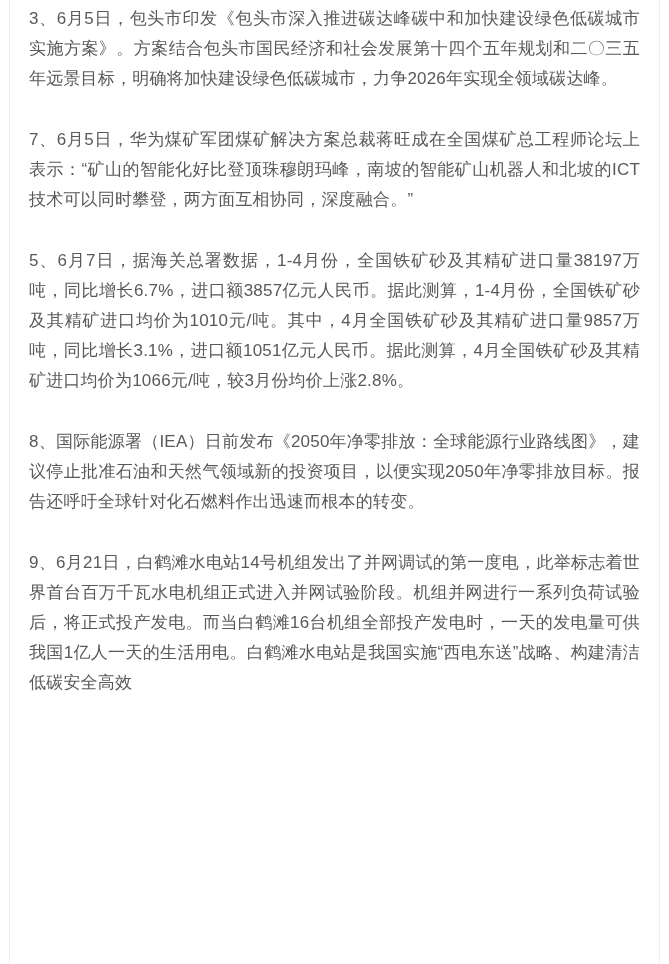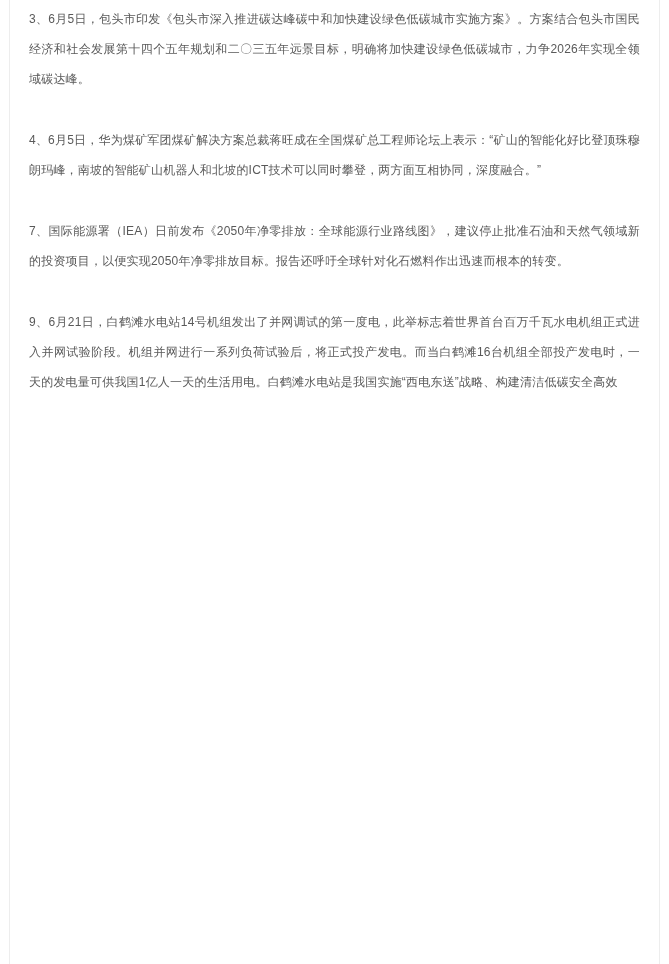--- a/index.html
+++ b/index.html
@@ -18,29 +18,30 @@
     margin: 0 auto;
     min-height: 964px;
     border-left: 1px solid #ededed;
     border-right: 1px solid #ededed;
     padding: 4px 19px 0 19px;
     background: #ffffff;
   }
   .news-para {
     margin: 0 0 31px 0;
     font-family: "Liberation Sans", "DejaVu Sans", sans-serif;
-    font-size: 12px;
+    font-size: 17px;
     line-height: 30px;
     letter-spacing: 0.2px;
     color: #595959;
     text-align: justify;
     word-break: break-all;
   }
 </style>
 </head>
 <body>
 
 <article class="article-card">
   <p class="news-para">3、6月5日，包头市印发《包头市深入推进碳达峰碳中和加快建设绿色低碳城市实施方案》。方案结合包头市国民经济和社会发展第十四个五年规划和二〇三五年远景目标，明确将加快建设绿色低碳城市，力争2026年实现全领域碳达峰。</p>
-  <p class="news-para">4、6月5日，华为煤矿军团煤矿解决方案总裁蒋旺成在全国煤矿总工程师论坛上表示：“矿山的智能化好比登顶珠穆朗玛峰，南坡的智能矿山机器人和北坡的ICT技术可以同时攀登，两方面互相协同，深度融合。”</p>
-  <p class="news-para">7、国际能源署（IEA）日前发布《2050年净零排放：全球能源行业路线图》，建议停止批准石油和天然气领域新的投资项目，以便实现2050年净零排放目标。报告还呼吁全球针对化石燃料作出迅速而根本的转变。</p>
+  <p class="news-para">7、6月5日，华为煤矿军团煤矿解决方案总裁蒋旺成在全国煤矿总工程师论坛上表示：“矿山的智能化好比登顶珠穆朗玛峰，南坡的智能矿山机器人和北坡的ICT技术可以同时攀登，两方面互相协同，深度融合。”</p>
+  <p class="news-para">5、6月7日，据海关总署数据，1-4月份，全国铁矿砂及其精矿进口量38197万吨，同比增长6.7%，进口额3857亿元人民币。据此测算，1-4月份，全国铁矿砂及其精矿进口均价为1010元/吨。其中，4月全国铁矿砂及其精矿进口量9857万吨，同比增长3.1%，进口额1051亿元人民币。据此测算，4月全国铁矿砂及其精矿进口均价为1066元/吨，较3月份均价上涨2.8%。</p>
+  <p class="news-para">8、国际能源署（IEA）日前发布《2050年净零排放：全球能源行业路线图》，建议停止批准石油和天然气领域新的投资项目，以便实现2050年净零排放目标。报告还呼吁全球针对化石燃料作出迅速而根本的转变。</p>
   <p class="news-para">9、6月21日，白鹤滩水电站14号机组发出了并网调试的第一度电，此举标志着世界首台百万千瓦水电机组正式进入并网试验阶段。机组并网进行一系列负荷试验后，将正式投产发电。而当白鹤滩16台机组全部投产发电时，一天的发电量可供我国1亿人一天的生活用电。白鹤滩水电站是我国实施“西电东送”战略、构建清洁低碳安全高效</p>
 </article>
 
 </body></html>

